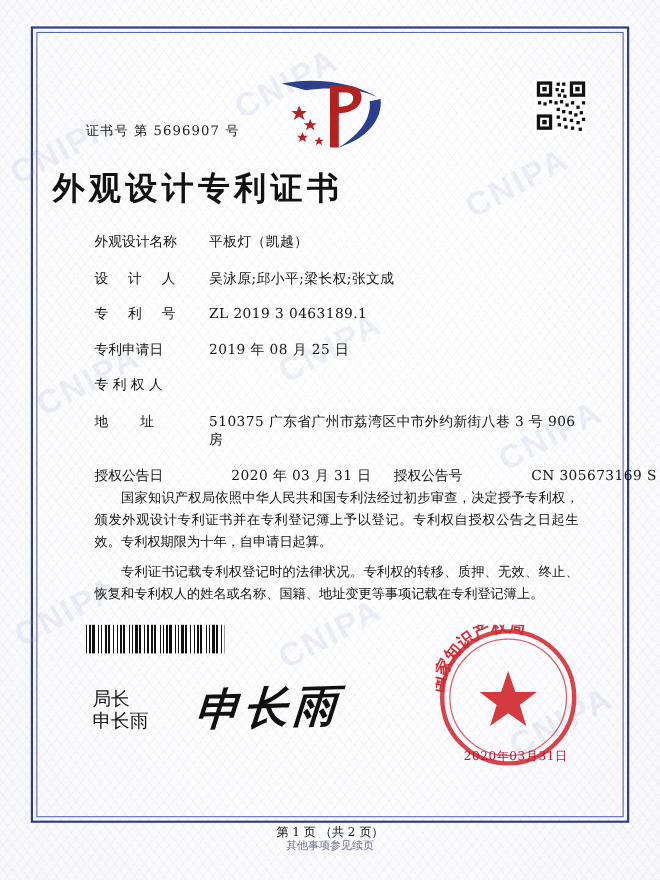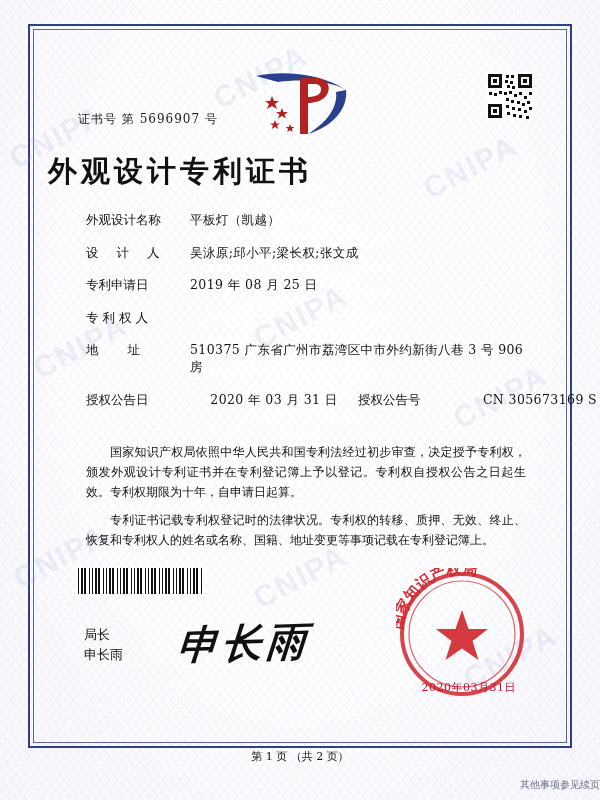--- a/index.html
+++ b/index.html
@@ -181,24 +181,24 @@
       90deg,
       #111 0 1px, #fff 1px 3px, #111 3px 5px, #fff 5px 6px,
       #111 6px 8px, #fff 8px 11px, #111 11px 12px, #fff 12px 14px);
   }
 
   
   .sig-label {
     position: absolute;
     left: 36px;
     top: 582px;
-    font-size: 13px;
+    font-size: 17px;
     line-height: 20px;
     color: #111;
-    font-family: Liberation Mono, monospace;
+    font-family: Liberation Serif, serif;
   }
   .sig-script {
     position: absolute;
     left: 130px;
     top: 572px;
     font-size: 40px;
     color: #101010;
     font-family: "DejaVu Serif", serif;
     font-style: italic;
     font-weight: bold;
@@ -232,22 +232,22 @@
     bottom: 36px;
     text-align: center;
     font-size: 11px;
     color: #111;
     font-family: "DejaVu Serif", serif;
   }
   .footer-note {
     position: absolute;
     left: 0;
     right: 0;
-    bottom: 8px;
-    text-align: right;
+    bottom: 24px;
+    text-align: center;
     font-size: 10px;
     color: #6d6f8a;
     font-family: "DejaVu Serif", serif;
   }
 </style>
 </head>
 <body>
 
 <div class="page">
 
@@ -343,20 +343,24 @@
       <div class="frow">
         <div class="flabel">外观设计名称</div>
         <div class="fvalue">平板灯（凯越）</div>
       </div>
 
       <div class="frow">
         <div class="flabel sp1">设  计  人</div>
         <div class="fvalue">吴泳原;邱小平;梁长权;张文成</div>
       </div>
 
+      <div class="frow">
+        <div class="flabel sp1">专  利  号</div>
+        <div class="fvalue">ZL 2019 3 0463189.1</div>
+      </div>
 
       <div class="frow">
         <div class="flabel">专利申请日</div>
         <div class="fvalue">2019 年 08 月 25 日</div>
       </div>
 
       <div class="frow">
         <div class="flabel">专 利 权 人</div>
       </div>
 

